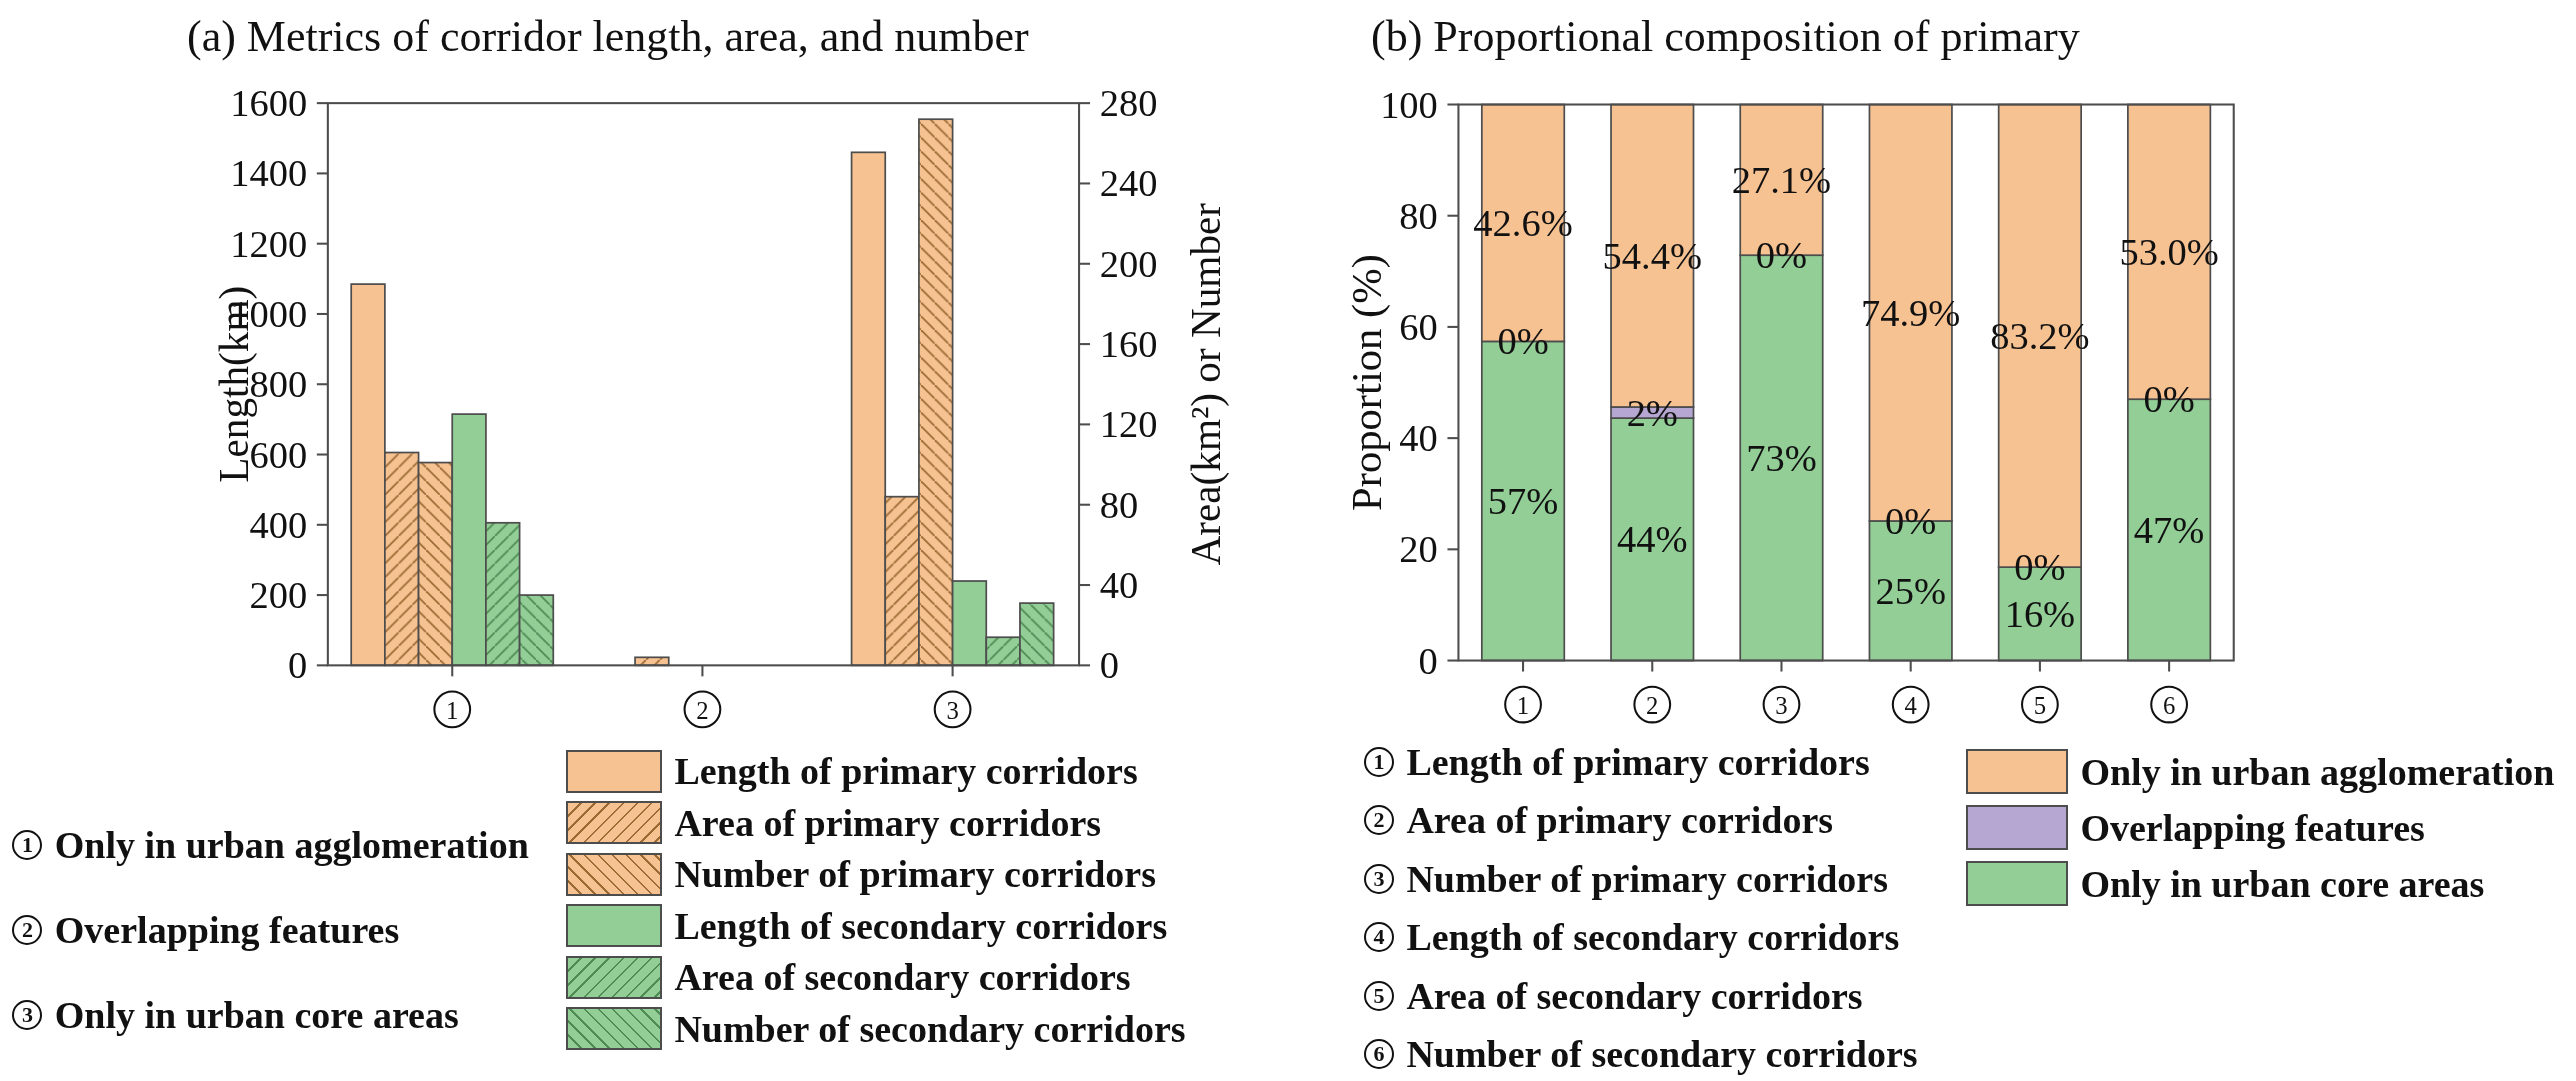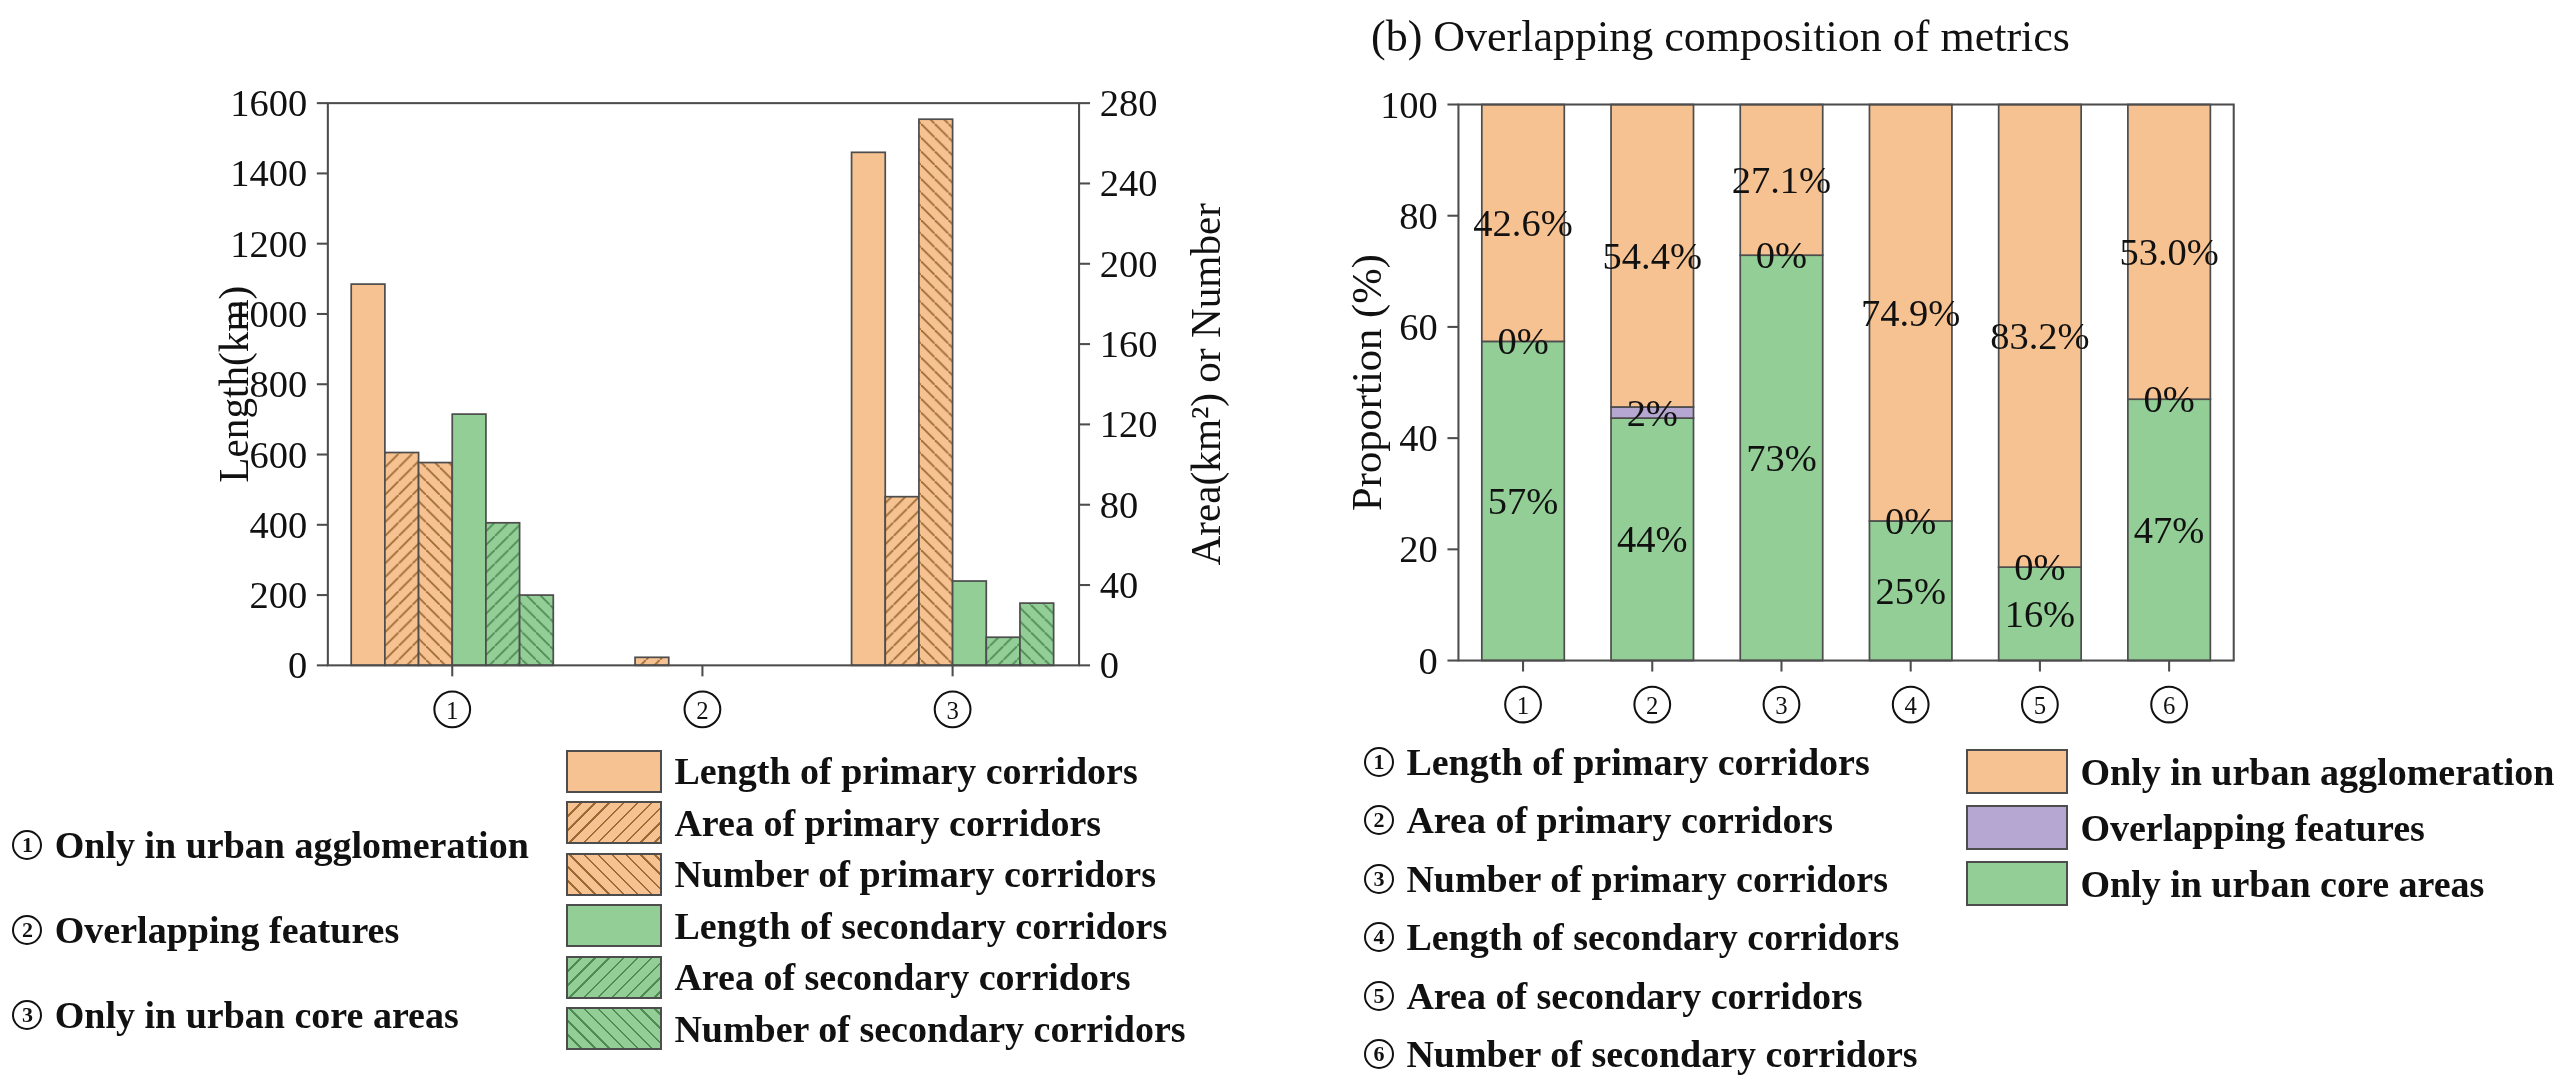--- a/index.html
+++ b/index.html
@@ -21,21 +21,22 @@
         display:flex;align-items:center;justify-content:center;
         font-size:22px;flex:none;box-sizing:border-box;}
   .sw{width:96px;height:43px;border:2.1px solid #4D4D4D;box-sizing:border-box;flex:none;}
   .sw-b{width:102px;height:45px;}
 </style>
 </head>
 <body>
 
 <div class="figure">
 
-  <div class="chart-title" id="title-b">(b) Overlapping composition of metrics</div>
+  <div class="chart-title" id="title-a">(a) Metrics of corridor length, area, and number</div>
+  <div class="chart-title" id="title-b">(b) Proportional composition of primary</div>
 
   <svg id="figure-svg" width="2576" height="730" viewBox="0 0 3748 1062">
       <defs>
         <pattern id="hatch-primary-f" width="20" height="20" patternUnits="userSpaceOnUse">
           <rect x="0" y="0" width="20" height="20" fill="#F7C292"></rect>
           <path d="M0 20 L20 0" stroke="#9A6B33" stroke-width="2.5"></path>
         </pattern>
         <pattern id="hatch-primary-b" width="20" height="20" patternUnits="userSpaceOnUse">
           <rect x="0" y="0" width="20" height="20" fill="#F7C292"></rect>
           <path d="M0 0 L20 20" stroke="#9A6B33" stroke-width="2.5"></path>

